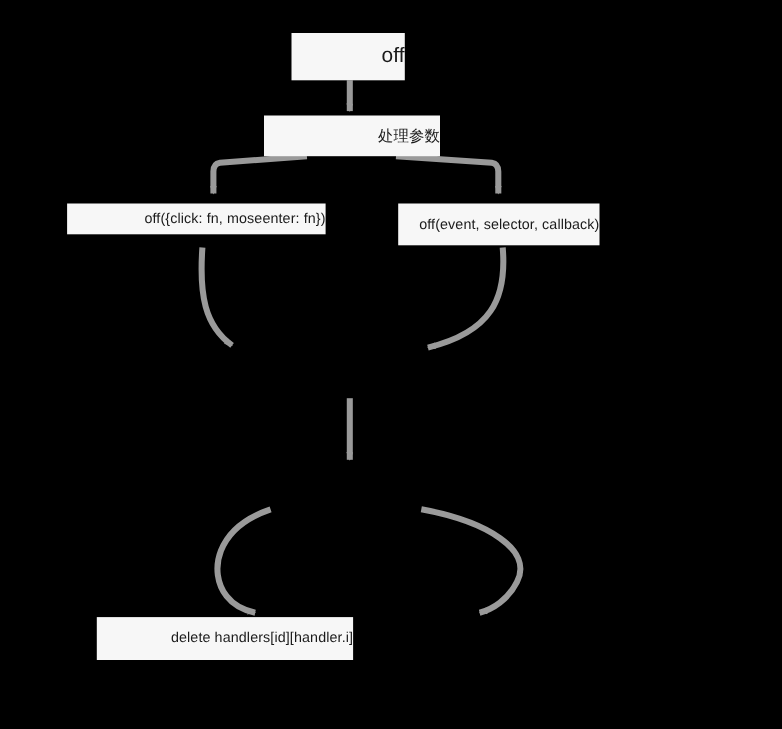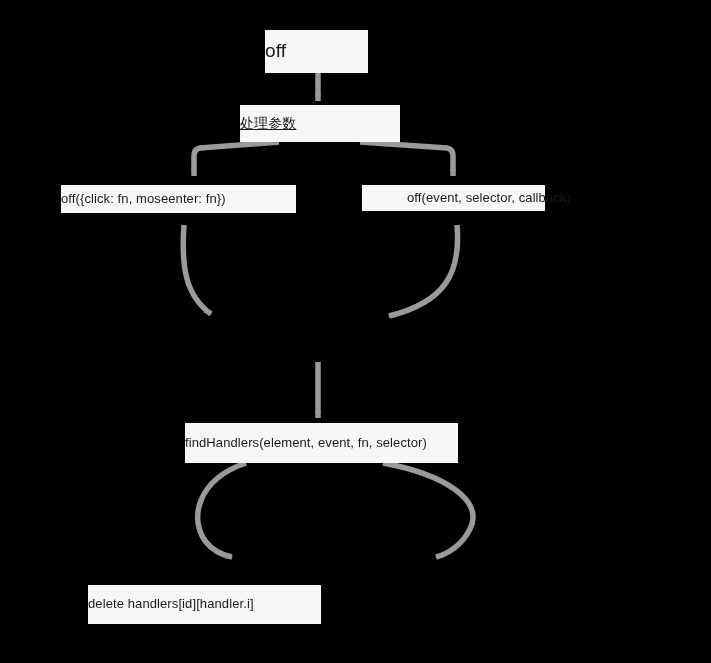--- a/index.html
+++ b/index.html
@@ -22,21 +22,21 @@
     width: 711px;
     height: 663px;
     pointer-events: none;
   }
   .node {
     position: absolute;
     background: #f7f7f7;
     color: #1a1a1a;
     display: flex;
     align-items: center;
-    justify-content: flex-start;
+    justify-content: flex-end;
     text-align: center;
     box-sizing: border-box;
     font-size: 13px;
     line-height: 1.1;
     letter-spacing: 0.1px;
     white-space: nowrap;
     z-index: 2;
   }
   .node-label {
     display: block;
@@ -76,35 +76,32 @@
       <path d="M246,463 C196,480 189,520 206,542 C213,551 222,555 232,557"></path>
 
       <path d="M383,463 C443,474 485,500 470,529 C462,545 448,554 436,557"></path>
     </g>
   </svg>
 
   <div class="node root" style="left:265px; top:30px; width:103px; height:43px;">
     <span class="node-label">off</span>
   </div>
 
-  <div class="node cjk" style="left:240px; top:105px; width:160px; height:37px;text-decoration:underline;">
+  <div class="node cjk" style="left:240px; top:105px; width:160px; height:37px;">
     <span class="node-label">处理参数</span>
   </div>
 
   <div class="node" style="left:61px; top:185px; width:235px; height:28px;">
     <span class="node-label">off({click: fn, moseenter: fn})</span>
   </div>
 
-  <div class="node" style="left:362px; top:185px; width:183px; height:26px;padding-left:45px;">
+  <div class="node" style="left:362px; top:185px; width:183px; height:38px;padding-left:45px;">
     <span class="node-label">off(event, selector, callback)</span>
   </div>
 
 
-  <div class="node" style="left:185px; top:423px; width:273px; height:40px;">
-    <span class="node-label">findHandlers(element, event, fn, selector)</span>
-  </div>
 
-  <div class="node" style="left:88px; top:561px; width:233px; height:39px;margin-top:24px;">
+  <div class="node" style="left:88px; top:561px; width:233px; height:39px;">
     <span class="node-label">delete handlers[id][handler.i]</span>
   </div>
 
 
 </div>
 
 </body></html>

